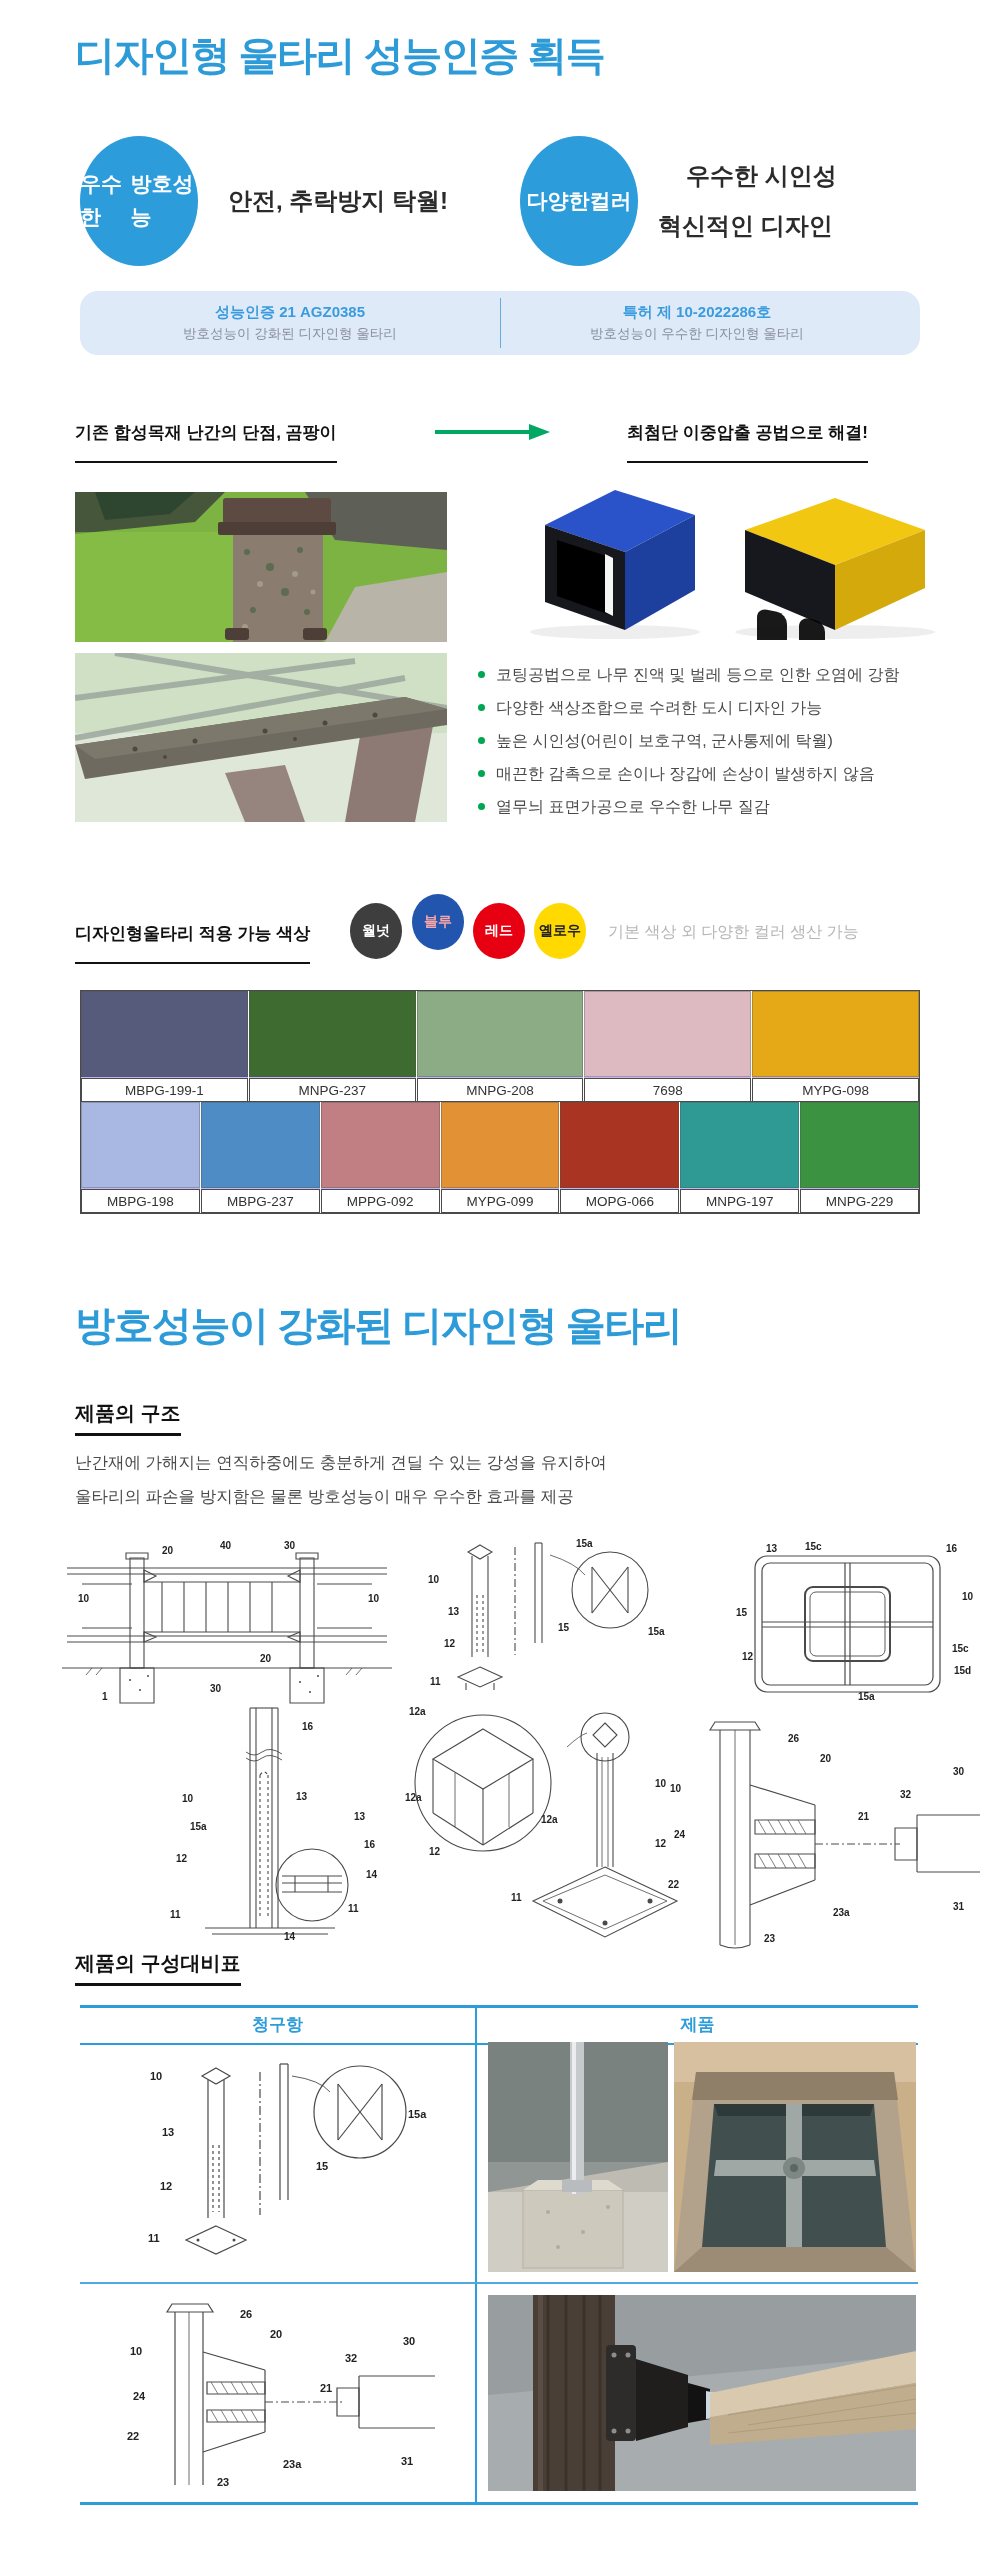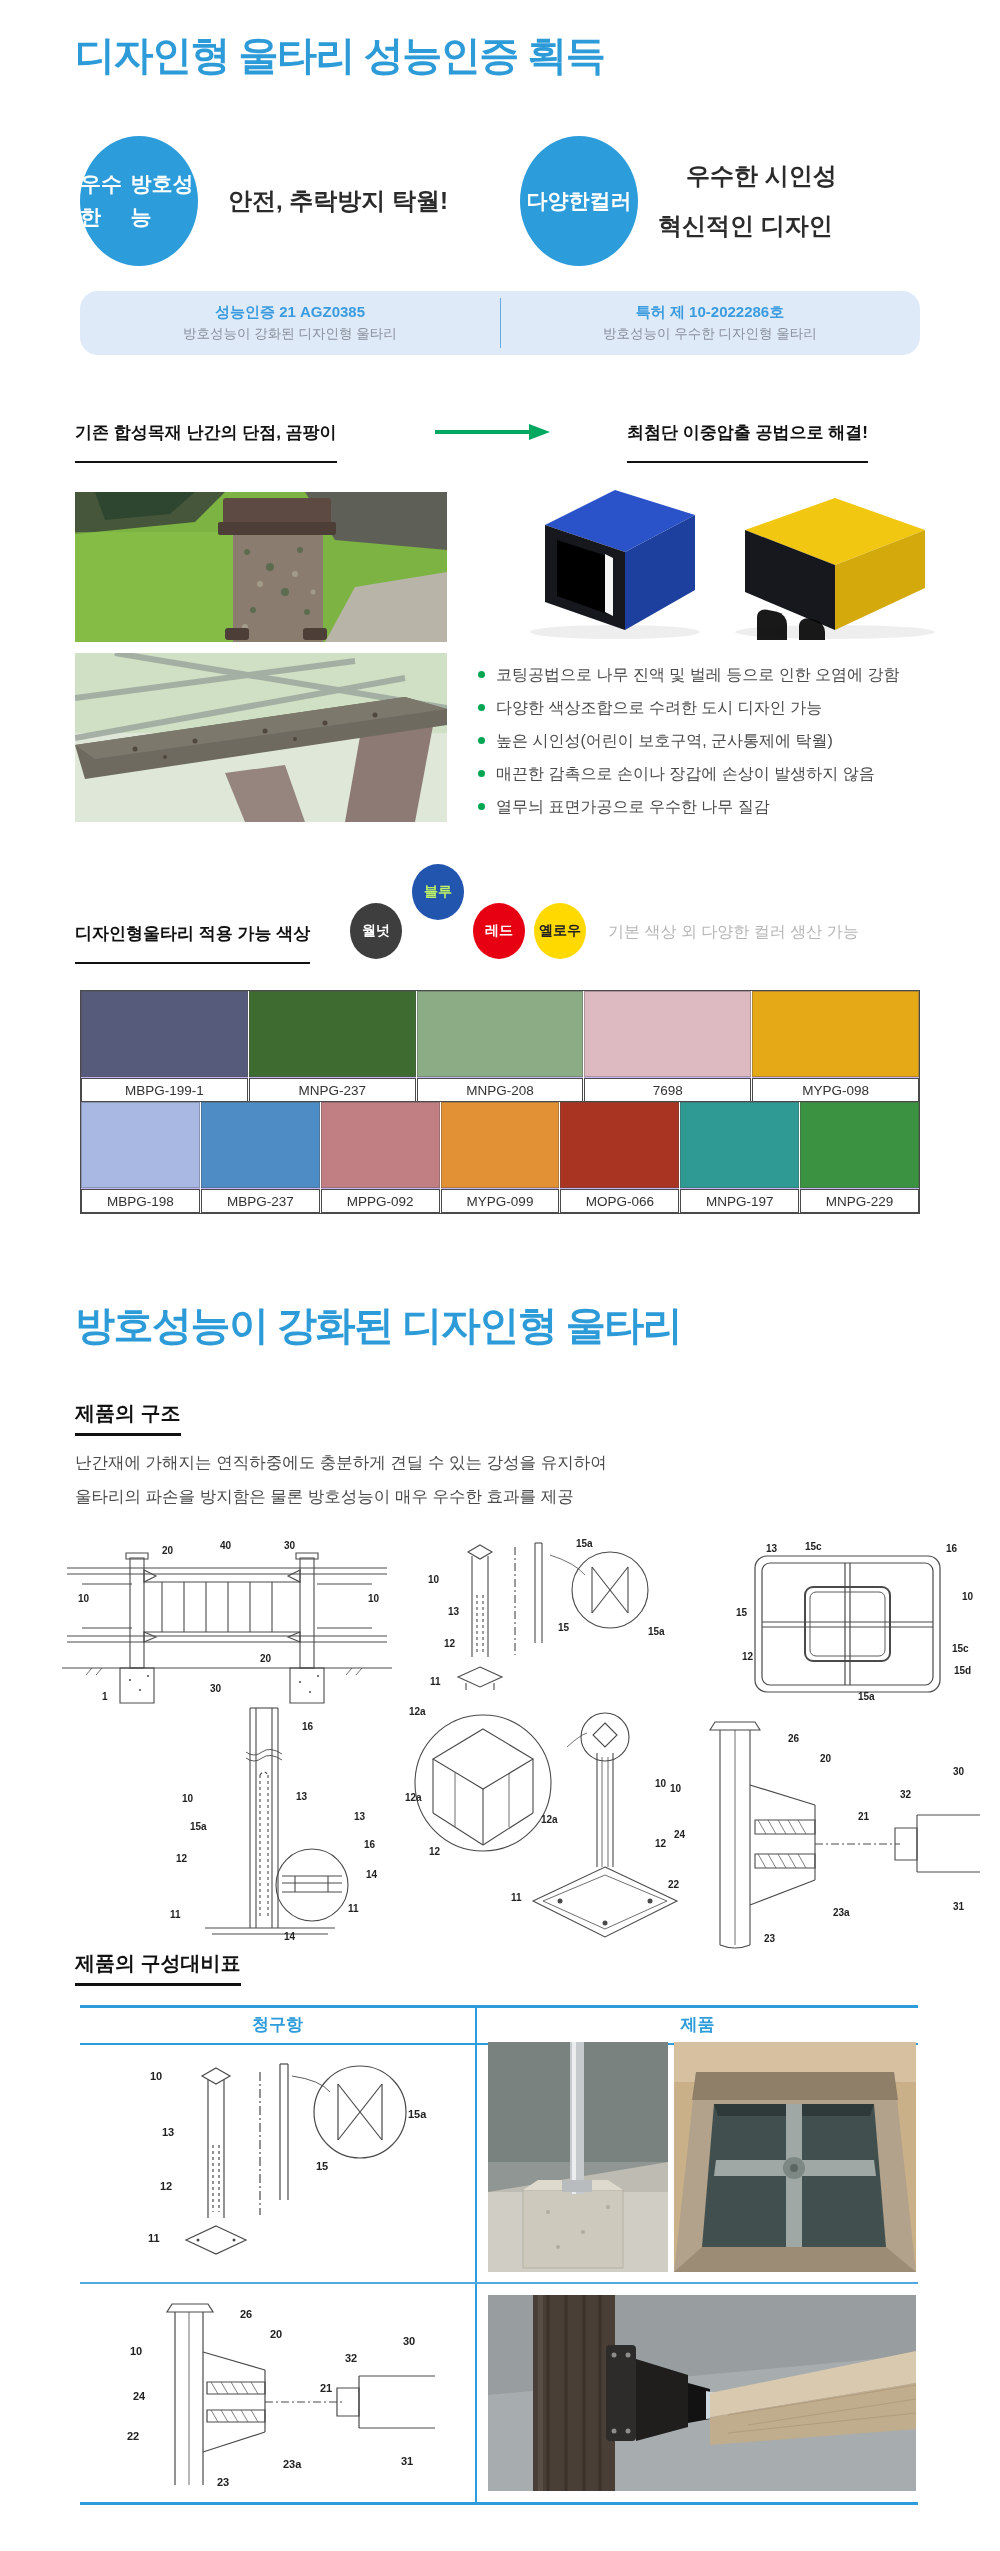--- a/index.html
+++ b/index.html
@@ -64,21 +64,21 @@
   </div>
   <div class="feat-text" style="left:658px;top:160px;margin-left:28px;">우수한 시인성</div>
   <div class="feat-text" style="left:658px;top:210px;">혁신적인 디자인</div>
 
   <div class="cert-box">
     <div class="cert-cell" style="left:0;">
       <div class="cert-title">성능인증 21 AGZ0385</div>
       <div class="cert-sub">방호성능이 강화된 디자인형 울타리</div>
     </div>
     <div class="cert-divider"></div>
-    <div class="cert-cell" style="right:0;">
+    <div class="cert-cell" style="right:13px;">
       <div class="cert-title">특허 제 10-2022286호</div>
       <div class="cert-sub">방호성능이 우수한 디자인형 울타리</div>
     </div>
   </div>
 
   <div class="sec-head" style="left:75px;top:421px;">기존 합성목재 난간의 단점, 곰팡이</div>
   <svg class="abs" style="left:435px;top:424px;" width="115" height="16" viewBox="0 0 115 16">
     <line x1="0" y1="8" x2="96" y2="8" stroke="#00A862" stroke-width="4"></line>
     <polygon points="94,0 115,8 94,16" fill="#00A862"></polygon>
   </svg>
@@ -154,21 +154,21 @@
   <ul class="bullets">
     <li><span class="dot" style="background-color: rgb(0, 166, 81);"></span><span>코팅공법으로 나무 진액 및 벌레 등으로 인한 오염에 강함</span></li>
     <li><span class="dot" style="background-color: rgb(0, 166, 81);"></span><span>다양한 색상조합으로 수려한 도시 디자인 가능</span></li>
     <li><span class="dot" style="background-color: rgb(0, 166, 81);"></span><span>높은 시인성(어린이 보호구역, 군사통제에 탁월)</span></li>
     <li><span class="dot" style="background-color: rgb(0, 166, 81);"></span><span>매끈한 감촉으로 손이나 장갑에 손상이 발생하지 않음</span></li>
     <li><span class="dot" style="background-color: rgb(0, 166, 81);"></span><span>열무늬 표면가공으로 우수한 나무 질감</span></li>
   </ul>
 
   <div class="sec-head" style="left:75px;top:922px;">디자인형울타리 적용 가능 색상</div>
   <div class="cbadge" style="left: 350px; top: 903px; background-color: rgb(62, 62, 62); color: rgb(255, 255, 255);">월넛</div>
-  <div class="cbadge" style="left: 412px; top: 864px; background-color: rgb(34, 85, 174); color: #bef264;">블루</div>
+  <div class="cbadge" style="left: 412px; top: 894px; background-color: rgb(34, 85, 174); color: #fca5a5;">블루</div>
   <div class="cbadge" style="left: 473px; top: 903px; background-color: rgb(230, 0, 18); color: rgb(255, 255, 255);">레드</div>
   <div class="cbadge" style="left: 534px; top: 903px; background-color: rgb(255, 217, 0); color: rgb(34, 34, 34);">옐로우</div>
   <div class="note" style="left:608px;top:922px;">기본 색상 외 다양한 컬러 생산 가능</div>
 
   <div class="cgrid" style="top:990px;">
     <div class="col">
         <div class="sw" style="background-color: rgb(86, 91, 123);"></div>
         <div class="lab">MBPG-199-1</div>
       </div>
     <div class="col">

